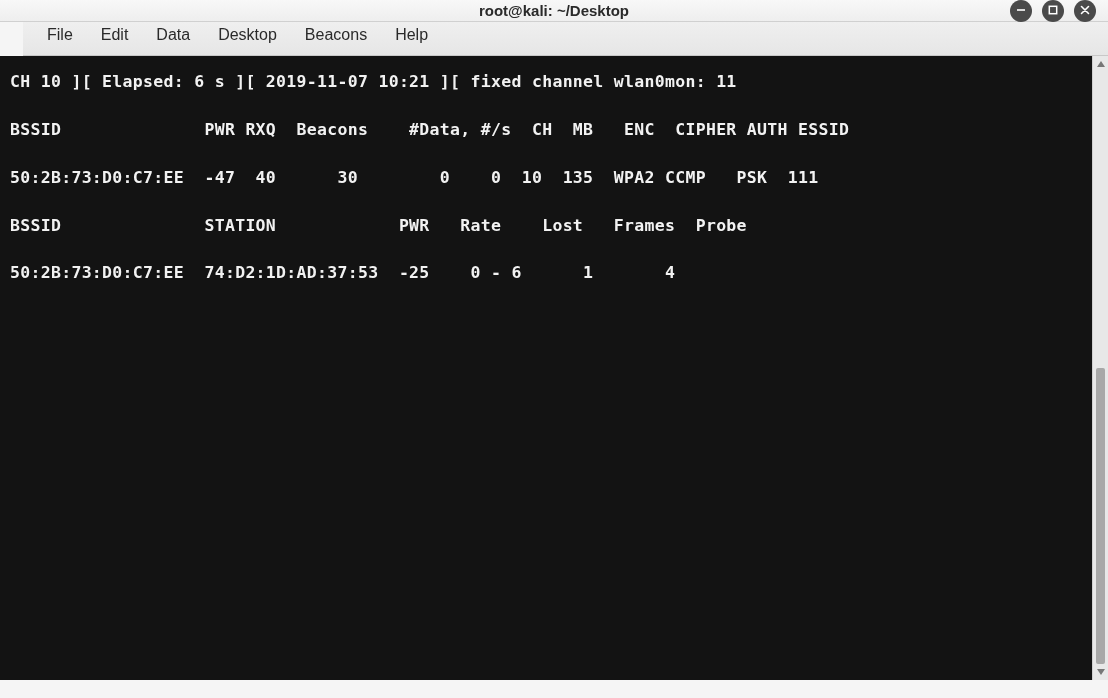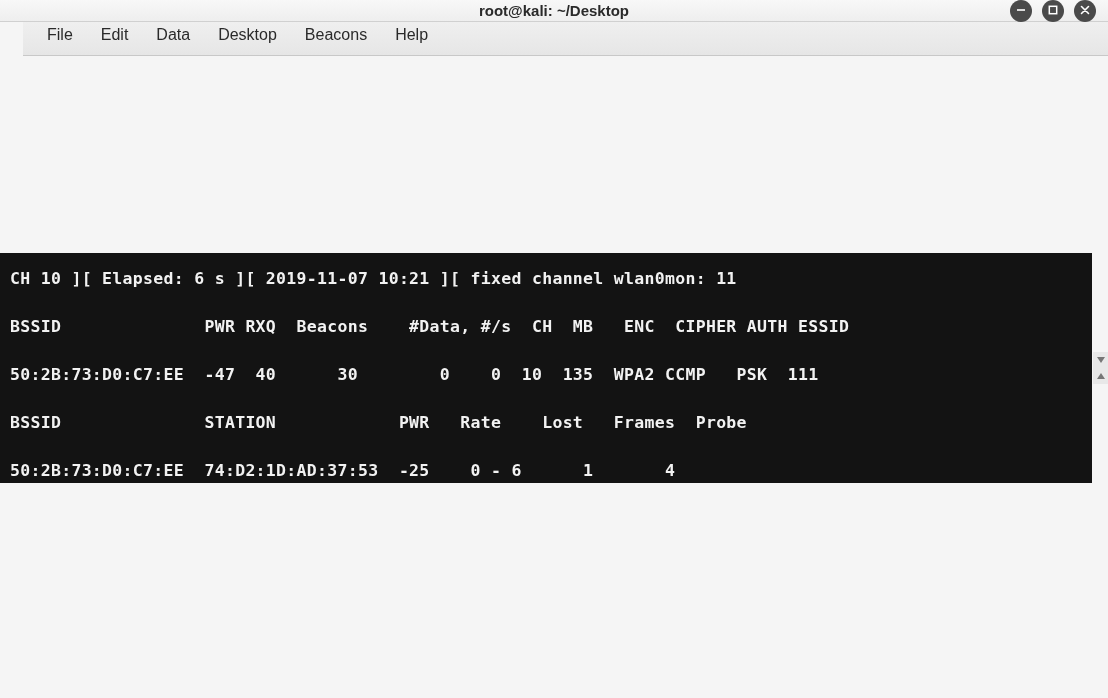--- a/index.html
+++ b/index.html
@@ -64,21 +64,20 @@
       color: #2a2a2a;
       margin-left: 23px;
     }
     .menubar-item {
       padding: 4px 14px;
       cursor: pointer;
     }
     .terminal-wrap {
       display: flex;
       height: calc(698px - 40px - 34px);
-      align-items: center;
     }
     .terminal {
       flex: 1;
       background: #131313;
       color: #f2f2f2;
       font-family: "DejaVu Sans Mono", "Liberation Mono", Consolas, monospace;
       font-size: 16.5px;
       line-height: 1.45;
       padding: 14px 10px 0 10px;
       white-space: pre;

